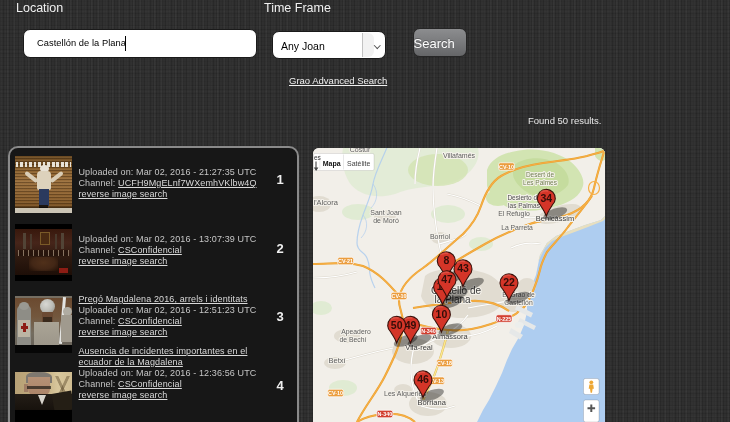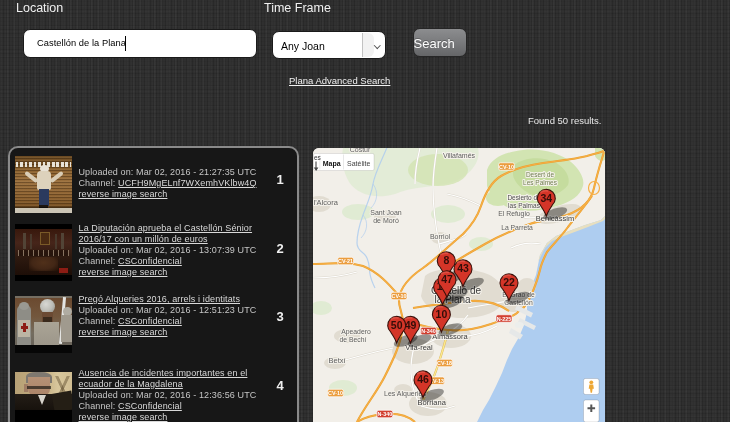--- a/index.html
+++ b/index.html
@@ -86,21 +86,21 @@
 <div id="inp">
     <span>Castellón de la Plana</span>
     <div id="cur"></div>
   </div>
 <div id="sel">
     <span class="t">Any Joan</span>
     <div class="dv"></div>
     <div class="ar"></div>
   </div>
 <div id="btn">Search</div>
-<div id="adv">Plana Advanced Search</div>
+<div id="adv">Grao Advanced Search</div>
 <div id="found">Found 50 results.</div>
 
 <div id="panel"></div>
 
 <div class="thumb t1" style="top:156px">
  <div class="slats"></div>
     <div class="flags"></div>
     <div class="hat"></div>
  <div class="arml"></div>
     <div class="armr"></div>
@@ -129,22 +129,21 @@
     <div class="p4"></div>
     <div class="pic"></div>
  <div class="ppl"></div>
     <div class="tbl"></div>
     <div class="logo"></div>
 </div>
  <div class="ppl"></div>
 <div class="tbl"></div>
 <div class="logo"></div>
 
-<div class="txt" style="top:222.5px"><a>La Diputación aprueba el Castellón Sénior<br>
-2016/17 con un millón de euros</a><br>
+<div class="txt" style="top:222.5px"><br>
 Uploaded on: Mar 02, 2016 - 13:07:39 UTC<br>
 Channel: <a>CSConfidencial</a><br>
 <a>reverse image search</a></div>
 <div class="num" style="top:242px">2</div>
 
 <div class="thumb t3" style="top:296px">
  <div class="band"></div>
     <div class="k1"></div>
     <div class="k1h"></div>
     <div class="k1c"></div>
@@ -159,21 +158,21 @@
     <div class="k2b"></div>
     <div class="bar"></div>
 </div>
  <div class="helm"></div>
 <div class="face"></div>
 <div class="body3"></div>
 <div class="sword"></div>
 <div class="k2"></div>
 <div class="bar"></div>
 
-<div class="txt" style="top:294px"><a>Pregó Alqueries 2016, arrels i identitats</a><br>
+<div class="txt" style="top:294px"><a>Pregó Magdalena 2016, arrels i identitats</a><br>
 Uploaded on: Mar 02, 2016 - 12:51:23 UTC<br>
 Channel: <a>CSConfidencial</a><br>
 <a>reverse image search</a></div>
 <div class="num" style="top:310px">3</div>
 
 <div class="thumb t4" style="top:372px">
  <div class="band"></div>
     <div class="xl"></div>
     <div class="hair"></div>
     <div class="face4"></div>
@@ -181,21 +180,21 @@
     <div class="gl"></div>
  <div class="suit"></div>
     <div class="suit2"></div>
     <div class="shirt"></div>
     <div class="bar4"></div>
 </div>
  <div class="suit"></div>
 <div class="shirt"></div>
 <div class="bar4"></div>
 
-<div class="txt" style="top:368px"><a>Ausencia de incidentes importantes en el<br>
+<div class="txt" style="top:346px"><a>Ausencia de incidentes importantes en el<br>
 ecuador de la Magdalena</a><br>
 Uploaded on: Mar 02, 2016 - 12:36:56 UTC<br>
 Channel: <a>CSConfidencial</a><br>
 <a>reverse image search</a></div>
 <div class="num" style="top:378.5px">4</div>
 
 <div id="map">
 <svg xmlns="http://www.w3.org/2000/svg" width="292" height="274" viewBox="0 0 292 274" font-family="Liberation Sans, sans-serif">
 <rect width="292" height="274" fill="#f2efe9"></rect>
 <path d="M292,68 L288,72 272,77 256,83 243,88 234,95 227,107 223,127 217,142 214,154 214,164 211,177 206,189 199,201 194,212 189,225 183,238 176,252 170,262 164,274 L292,274 Z" fill="#aecdf0"></path>

